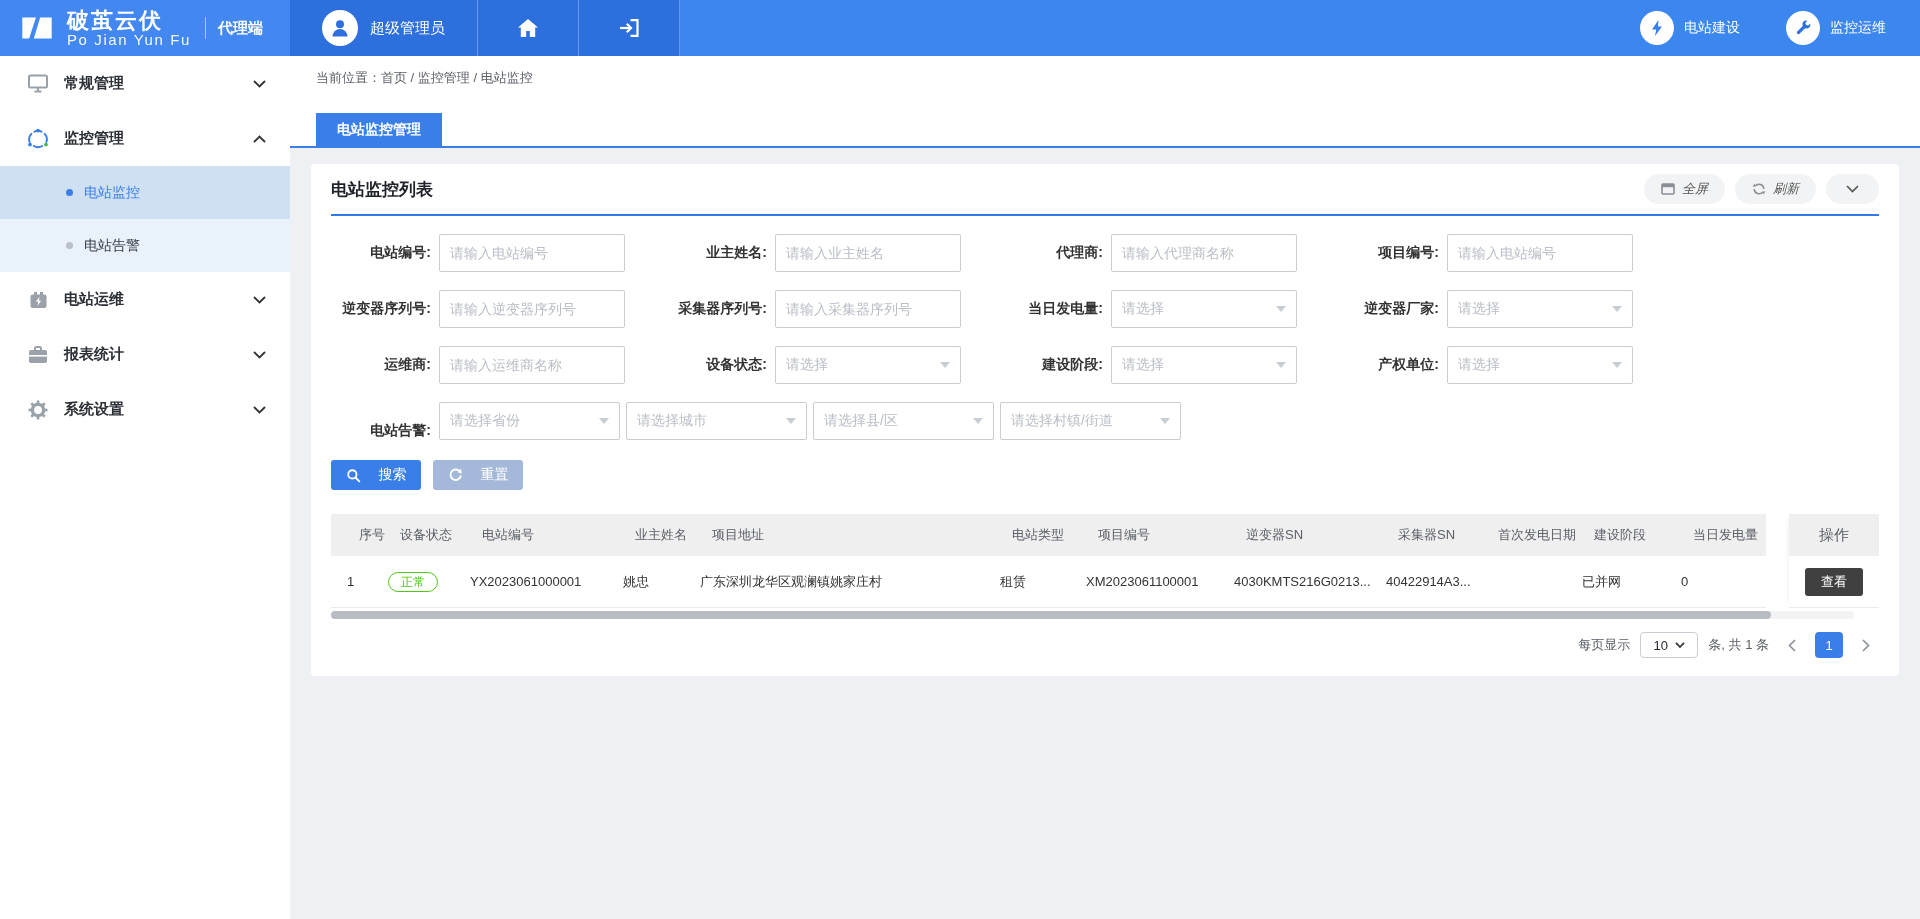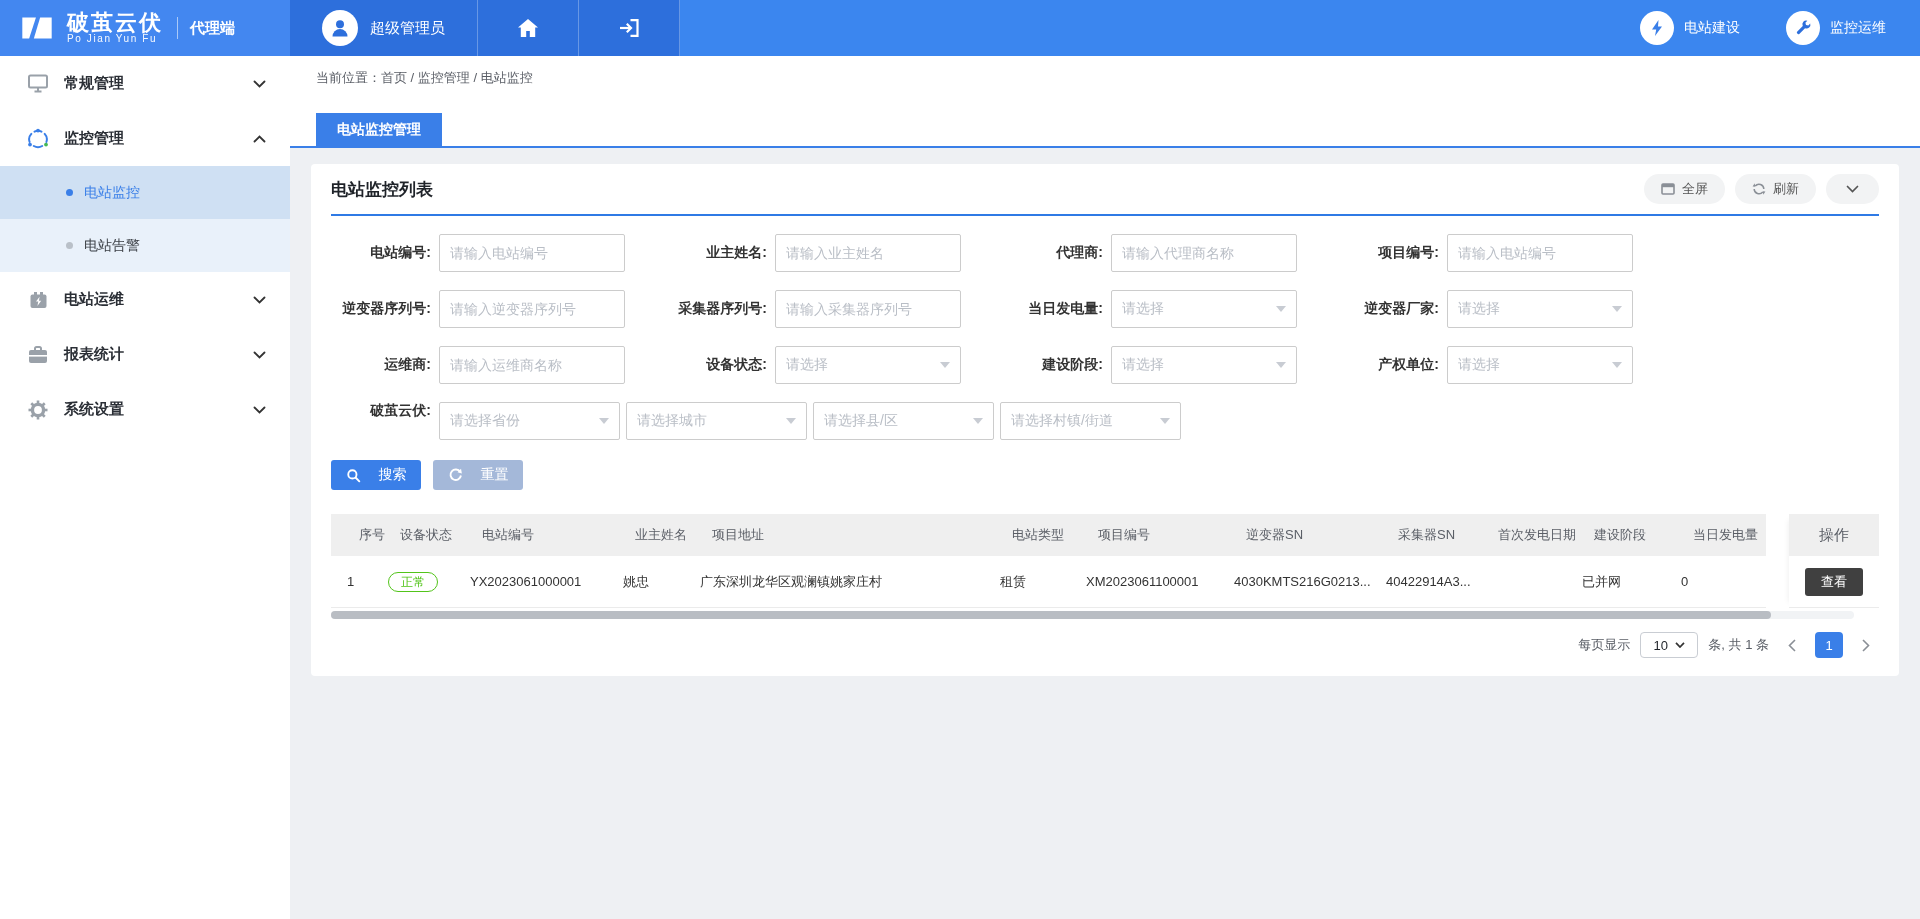--- a/index.html
+++ b/index.html
@@ -5,21 +5,21 @@
   * { margin:0; padding:0; box-sizing:border-box; }
   html,body { width:1920px; height:919px; overflow:hidden; }
   body { font-family:"Liberation Sans","DejaVu Sans",sans-serif; background:#eef0f3; position:relative; color:#333; }
 
   
   .topbar { position:absolute; top:0; left:0; width:1920px; height:56px; background:#3b86ef; display:flex; align-items:stretch; }
   .logo-area { width:290px; background:#4387f0; display:flex; align-items:center; padding-left:16px; flex:none; }
   .logo-mark { width:42px; height:42px; flex:none; }
   .logo-text { margin-left:9px; color:#fff; line-height:1; }
   .logo-title { font-size:22px; font-weight:bold; letter-spacing:2px; }
-  .logo-sub { font-size:10px; letter-spacing:1.6px; opacity:.95; }
+  .logo-sub { font-size:15px; letter-spacing:1.6px; opacity:.95;text-align:right; }
   .logo-divider { width:1px; height:22px; background:rgba(255,255,255,.55); margin:0 12px 0 14px; }
   .portal-name { color:#fff; font-size:15px;font-weight:bold; }
   .seg { background:#2d6fdc; display:flex; align-items:center; justify-content:center; border-right:1px solid rgba(255,255,255,.28); cursor:pointer; }
   .seg-user { padding:0 32px; }
   .avatar { width:36px; height:36px; border-radius:50%; background:#fff; display:flex; align-items:center; justify-content:center; }
   .seg-user .uname { color:#fff; font-size:15px; margin-left:12px; }
   .seg-home,.seg-logout { width:101px; }
   .topbar-right { margin-left:auto; display:flex; align-items:center; gap:46px; padding-right:34px; }
   .top-action { display:flex; align-items:center; gap:10px; color:#fff; font-size:14px; cursor:pointer; }
   .round-ic { width:34px; height:34px; border-radius:50%; background:#fff; display:flex; align-items:center; justify-content:center; }
@@ -41,25 +41,25 @@
   .strip { background:#fff; height:92px; position:relative; }
   .breadcrumb { padding:13px 0 0 26px; font-size:13px; color:#5a5e66; }
   .tabrow { position:absolute; bottom:0; left:0; right:0; border-bottom:2px solid #3a7fe8; padding-left:26px; }
   .tab { display:inline-block; background:#3a7fe8; color:#fff; font-size:14px; font-weight:bold; height:33px; line-height:33px; padding:0 21px; cursor:pointer; }
 
   .content { padding:16px 21px; }
   .panel { background:#fff; border-radius:4px; padding:0 20px 18px 20px; }
   .panel-head { height:52px; display:flex; align-items:center; border-bottom:2px solid #2f7ae5; }
   .panel-title { font-size:17px; font-weight:bold; color:#1f2329; }
   .tools { margin-left:auto; display:flex; gap:10px; align-items:center; }
-  .tool-btn { height:30px; border:none; border-radius:15px; background:#f2f3f4; display:flex; align-items:center; gap:7px; padding:0 17px; font-size:13px; color:#555; cursor:pointer; }
+  .tool-btn { height:30px; border:none; border-radius:15px; background:#f2f3f4; display:flex; align-items:center; gap:7px; padding:0 17px; font-size:13px; color:#555; cursor:pointer;font-style:italic; }
 
   
   .filters { padding-top:18px; }
-  .frow { display:flex; align-items:flex-start; margin-bottom:18px; }
+  .frow { display:flex; align-items:flex-end; margin-bottom:18px; }
   .fgroup { display:flex; align-items:center; width:302px; margin-right:34px; flex:none; }
   .flabel { width:108px; text-align:right; font-size:14px; color:#333; font-weight:600; padding-right:8px; white-space:nowrap; flex:none; }
   .finput { width:186px; height:38px; border:1px solid #ccc; border-radius:2px; padding:0 10px; font-size:14px; color:#333; outline:none; font-family:inherit; }
   .finput::placeholder { color:#b9bec6; }
   .fselect { width:186px; height:38px; border:1px solid #ccc; border-radius:2px; padding:0 10px; font-size:14px; color:#b9bec6; display:flex; align-items:center; justify-content:space-between; cursor:pointer; background:#fff; }
   .region-select { width:181px; margin-right:6px; }
 
   .action-row { display:flex; gap:12px; margin-top:20px; }
   .btn { height:30px; width:90px; border:none; border-radius:3px; color:#fff; font-size:14px; display:flex; align-items:center; justify-content:center; gap:18px; cursor:pointer; font-family:inherit; }
   .btn-search { background:#3a7fe8; }
@@ -372,21 +372,21 @@
             <div class="fselect">
               <span>请选择</span>
               <svg width="10" height="6" viewBox="0 0 10 6">
                   <path d="M0 0l5 6 5-6z" fill="#c8ccd3"></path>
                 </svg>
             </div>
           </div>
         </div>
 
         <div class="frow" style="margin-bottom:0;">
-          <span class="flabel">破茧云伏:</span>
+          <span class="flabel">电站告警:</span>
           <div class="fselect region-select">
             <span>请选择省份</span>
             <svg width="10" height="6" viewBox="0 0 10 6">
                 <path d="M0 0l5 6 5-6z" fill="#c8ccd3"></path>
               </svg>
           </div>
           <div class="fselect region-select">
             <span>请选择城市</span>
             <svg width="10" height="6" viewBox="0 0 10 6">
                 <path d="M0 0l5 6 5-6z" fill="#c8ccd3"></path>

